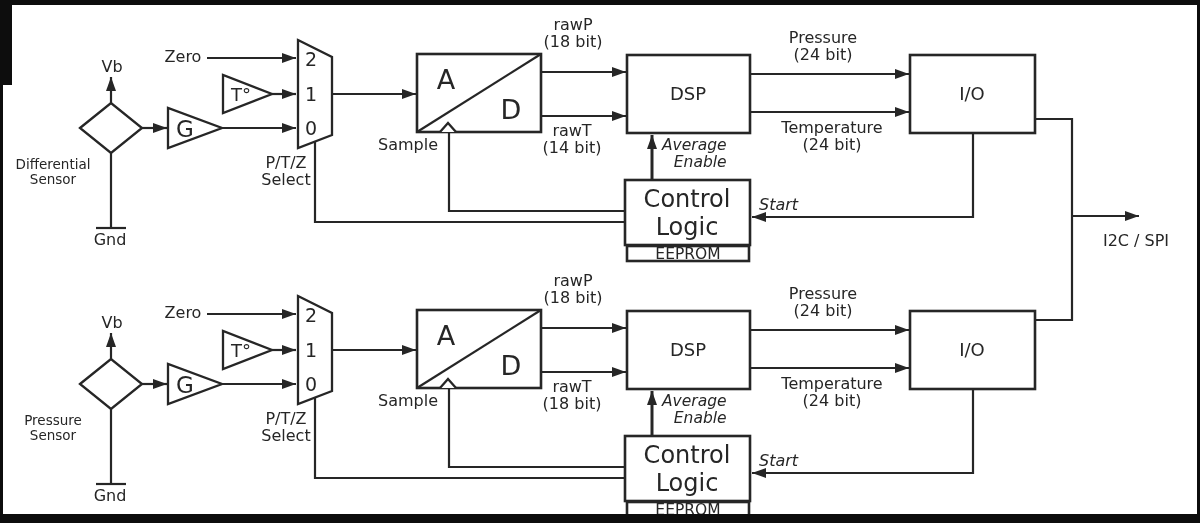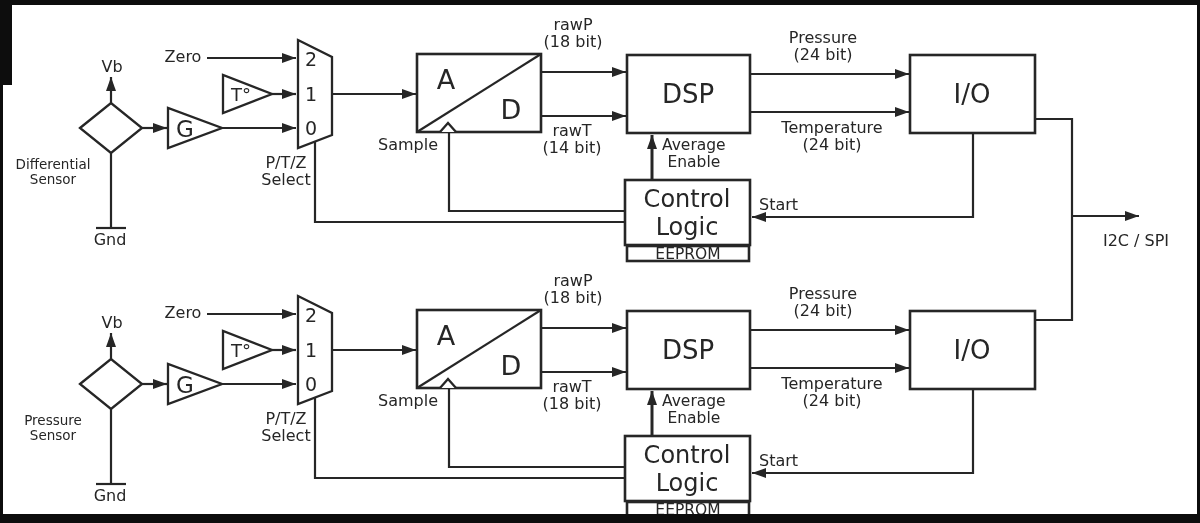--- a/index.html
+++ b/index.html
@@ -5,28 +5,28 @@
   html,body{margin:0;padding:0;background:#888;}
   .page{
     position:relative;width:1200px;height:523px;background:#ffffff;
     font-family:"DejaVu Sans","Liberation Sans",sans-serif;color:#262626;overflow:hidden;
   }
   .channel{position:absolute;left:0;width:1200px;height:266px;}
   .ch-top{top:0;}
   .ch-bottom{top:256px;}
   svg{position:absolute;left:0;top:0;}
   .lb{position:absolute;transform:translate(-50%,-50%);text-align:center;white-space:nowrap;line-height:1.08;z-index:3;}
-  .lb-left{position:absolute;transform:translate(0,-50%);text-align:center;white-space:nowrap;line-height:1.08;z-index:3;}
+  .lb-left{position:absolute;transform:translate(0,-50%);text-align:right;white-space:nowrap;line-height:1.08;z-index:3;font-style:italic;}
   .two>span{display:block;}
   .f13{font-size:13.5px;}
   .f16{font-size:16px;}
   .f18{font-size:18px;}
   .f19{font-size:19px;}
   .f23{font-size:23px;}
-  .f26{font-size:26px;}
+  .f26{font-size:18px;}
   .f27{font-size:27px;}
   .f24{font-size:24px;line-height:28px;}
   .f15{font-size:15.5px;}
   .avg{line-height:16.5px;}
   .wire{stroke:#262626;stroke-width:2.2;fill:none;}
   .thick{stroke-width:3;}
   .box{stroke:#262626;stroke-width:2.6;fill:none;}
   .shape{stroke:#262626;stroke-width:2.3;fill:#ffffff;}
   .border-overlay{position:absolute;inset:0;border-style:solid;border-color:#0d0d0d;
     border-width:5px 3px 9px 3px;pointer-events:none;z-index:5;}

